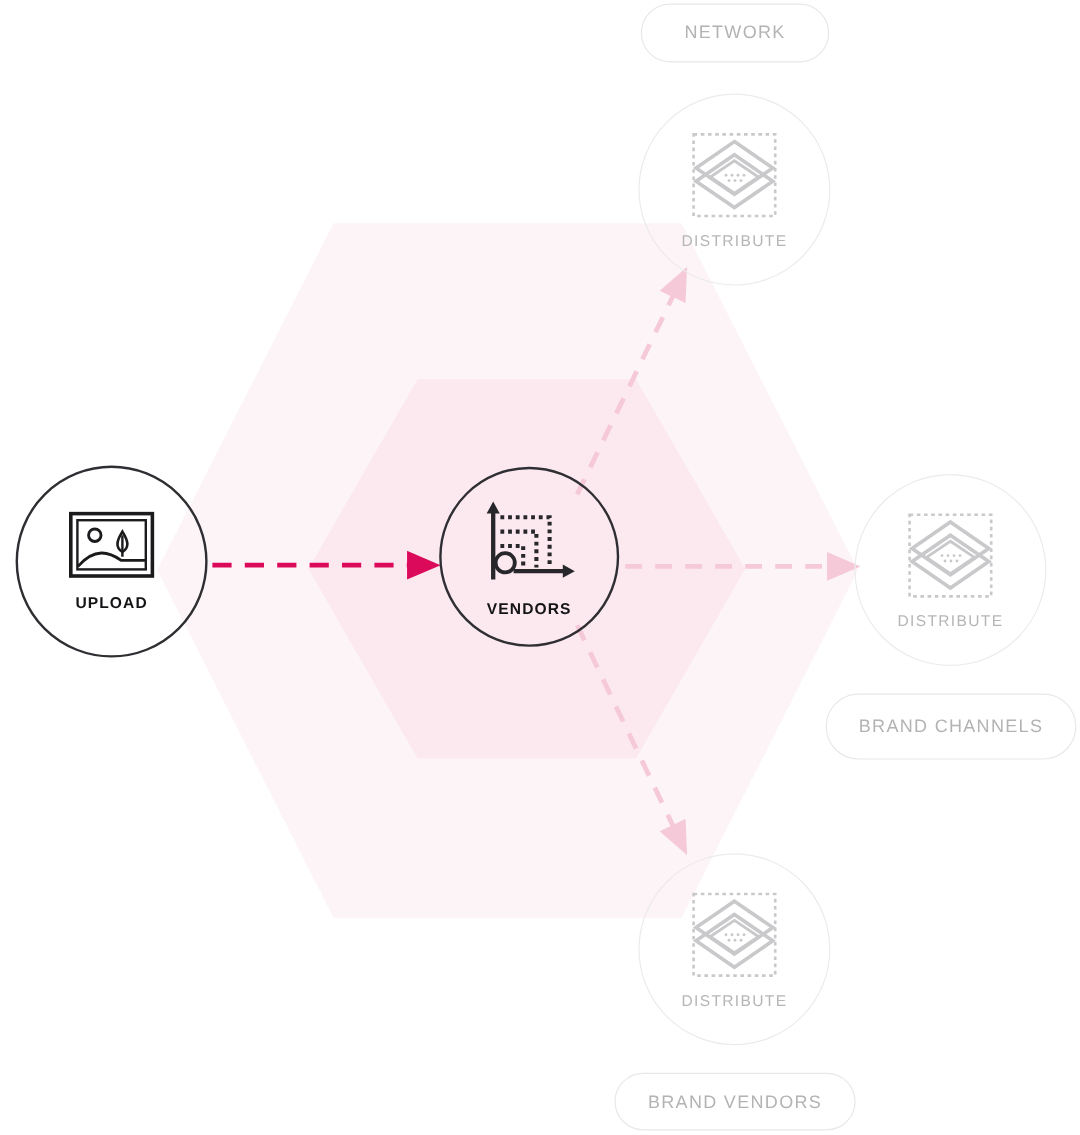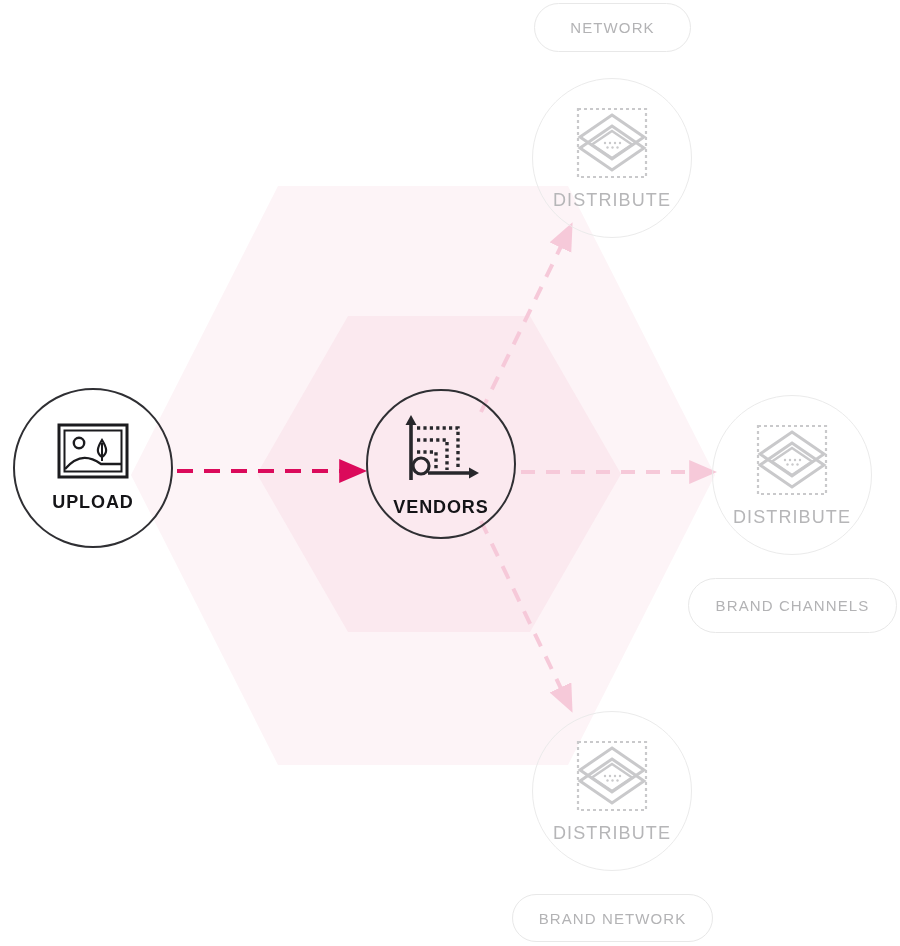--- a/index.html
+++ b/index.html
@@ -47,21 +47,21 @@
     border: 2px solid #2f2f33;
   }
   .node.muted {
     border: 1.5px solid #ebebeb;
   }
   .node-icon {
     display: block;
     line-height: 0;
   }
   .node-label {
-    font-size: 18px;
+    font-size: 13px;
     letter-spacing: 0.9px;
     font-weight: 700;
     margin-top: 9px;
     white-space: nowrap;
   }
   .node.active .node-label { color: #141417; }
   .node.muted  .node-label { color: #b6b6b8; font-weight: 400; letter-spacing: 1.1px; }
 
   
   .pill {
@@ -207,16 +207,16 @@
           <circle cx="33.5" cy="42.5" r="1.2"></circle>
             <circle cx="38.5" cy="42.5" r="1.2"></circle>
           <circle cx="43.5" cy="42.5" r="1.2"></circle>
         </g>
       </svg>
     </span>
     <span class="node-label">DISTRIBUTE</span>
   </div>
 
   <div class="pill" style="left:512px; top:894px; width:201px; height:48px;">
-    <span>BRAND NETWORK</span>
+    <span>BRAND VENDORS</span>
   </div>
 
 </div>
 
 </body></html>

